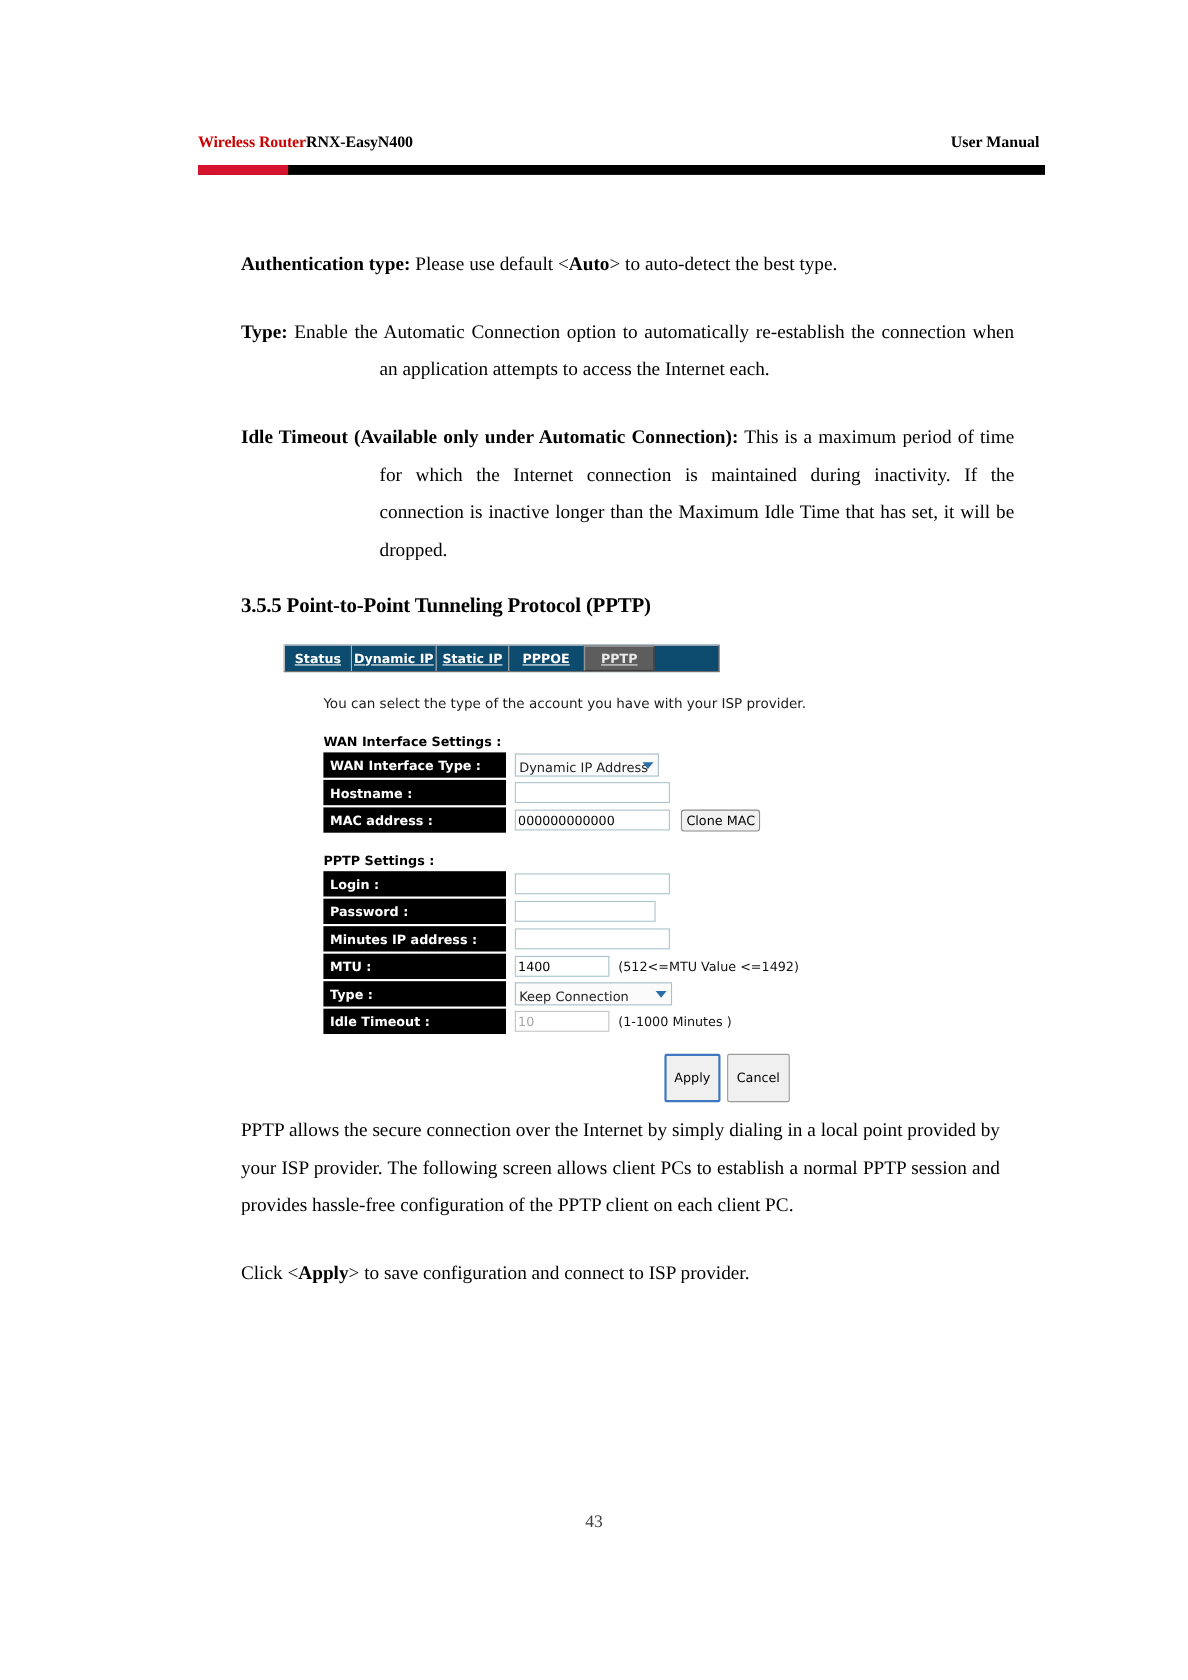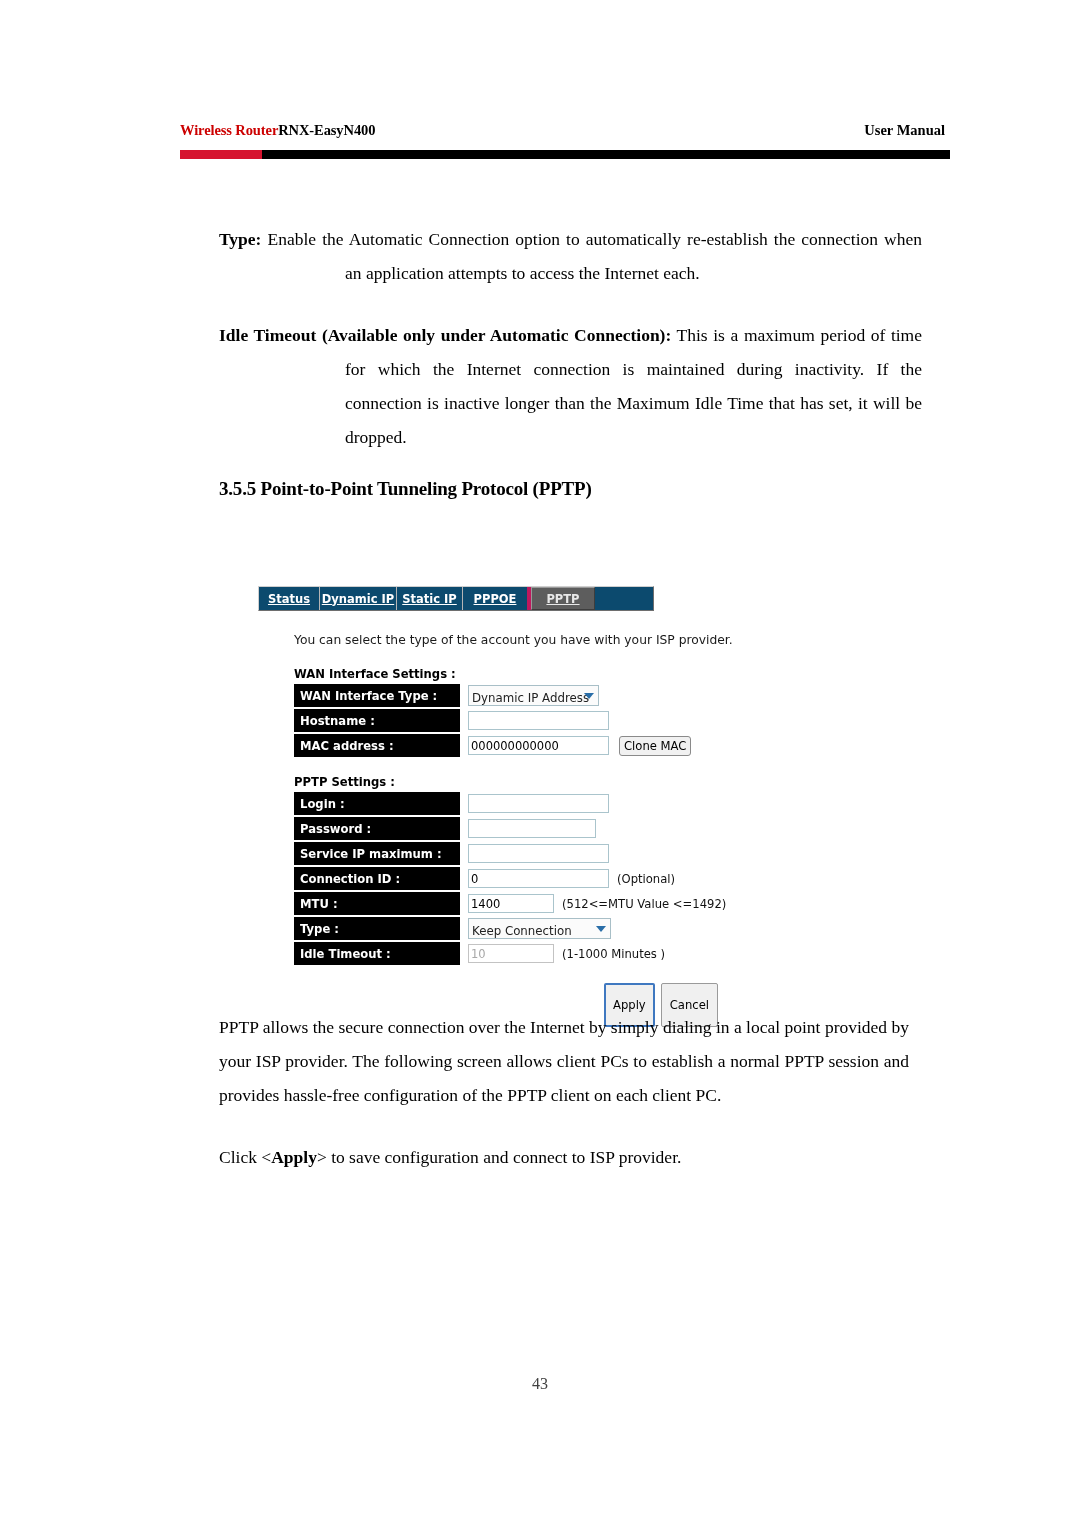--- a/index.html
+++ b/index.html
@@ -126,21 +126,21 @@
     font-size: 11.5px;
     font-weight: bold;
     color: #ffffff;
     text-decoration: underline;
     white-space: nowrap;
     box-sizing: border-box;
   }
   .tab.t-status      { width: 60px; }
   .tab.t-dynamic     { width: 78px; border-left: 1px solid #b5b5b5; border-right: 1px solid #b5b5b5; }
   .tab.t-static      { width: 66px; border-right: 1px solid #b5b5b5; }
-  .tab.t-pppoe       { width: 68px; border-right: 4px solid #be185d; }
+  .tab.t-pppoe       { width: 68px; border-right: 1px solid #be185d; }
   .tab.t-pptp {
     width: 64px;
     background: #5d5d5d;
     border-top: 1px solid #9a9a9a;
     border-left: 1px solid #9a9a9a;
     border-right: 1px solid #3d3d3d;
     border-bottom: 1px solid #3d3d3d;
     color: #e8e8e8;
   }
 
@@ -307,20 +307,21 @@
     <span class="brand">Wireless Router</span><span class="model">RNX-EasyN400</span>
   </div>
   <div class="hdr-right">User Manual</div>
 </div>
 <div class="hdr-rule">
   <div class="hdr-rule-red"></div>
 </div>
 
 <div class="content">
 
+  <p class="para"><span class="b">Authentication type:</span><span> Please use default &lt;</span><span class="b">Auto</span><span>&gt; to auto-detect the best type.</span></p>
 
   <p class="para hang-type"><span class="b">Type:</span><span>  Enable the Automatic Connection option to automatically re-establish the connection when an application attempts to access the Internet each.</span></p>
 
   <p class="para hang-idle last"><span class="b">Idle Timeout (Available only under Automatic Connection):</span><span> This is a maximum period of time for which the Internet connection is maintained during inactivity. If the connection is inactive longer than the Maximum Idle Time that has set, it will be dropped.</span></p>
 
   <h3 class="section-title" style="margin-top:22px">3.5.5 Point-to-Point Tunneling Protocol (PPTP)</h3>
 </div>
 
 <div class="ui-shot">
 
@@ -373,33 +374,26 @@
     </div>
 
     <div class="frow">
       <div class="flabel">Password :</div>
       <div class="fctl">
         <input class="txt w-mid" type="text" value="" style="">
       </div>
     </div>
 
     <div class="frow">
-      <div class="flabel">Service IP maximum :</div>
+      <div class="flabel">Minutes IP address :</div>
       <div class="fctl">
         <input class="txt w-wide" type="text" value="" style="">
       </div>
     </div>
 
-    <div class="frow">
-      <div class="flabel">Connection ID :</div>
-      <div class="fctl">
-        <input class="txt w-wide" type="text" value="0" style="">
-        <span class="hint">(Optional)</span>
-      </div>
-    </div>
 
     <div class="frow">
       <div class="flabel">MTU :</div>
       <div class="fctl">
         <input class="txt w-short" type="text" value="1400" style="">
         <span class="hint">(512&lt;=MTU Value &lt;=1492)</span>
       </div>
     </div>
 
     <div class="frow">

